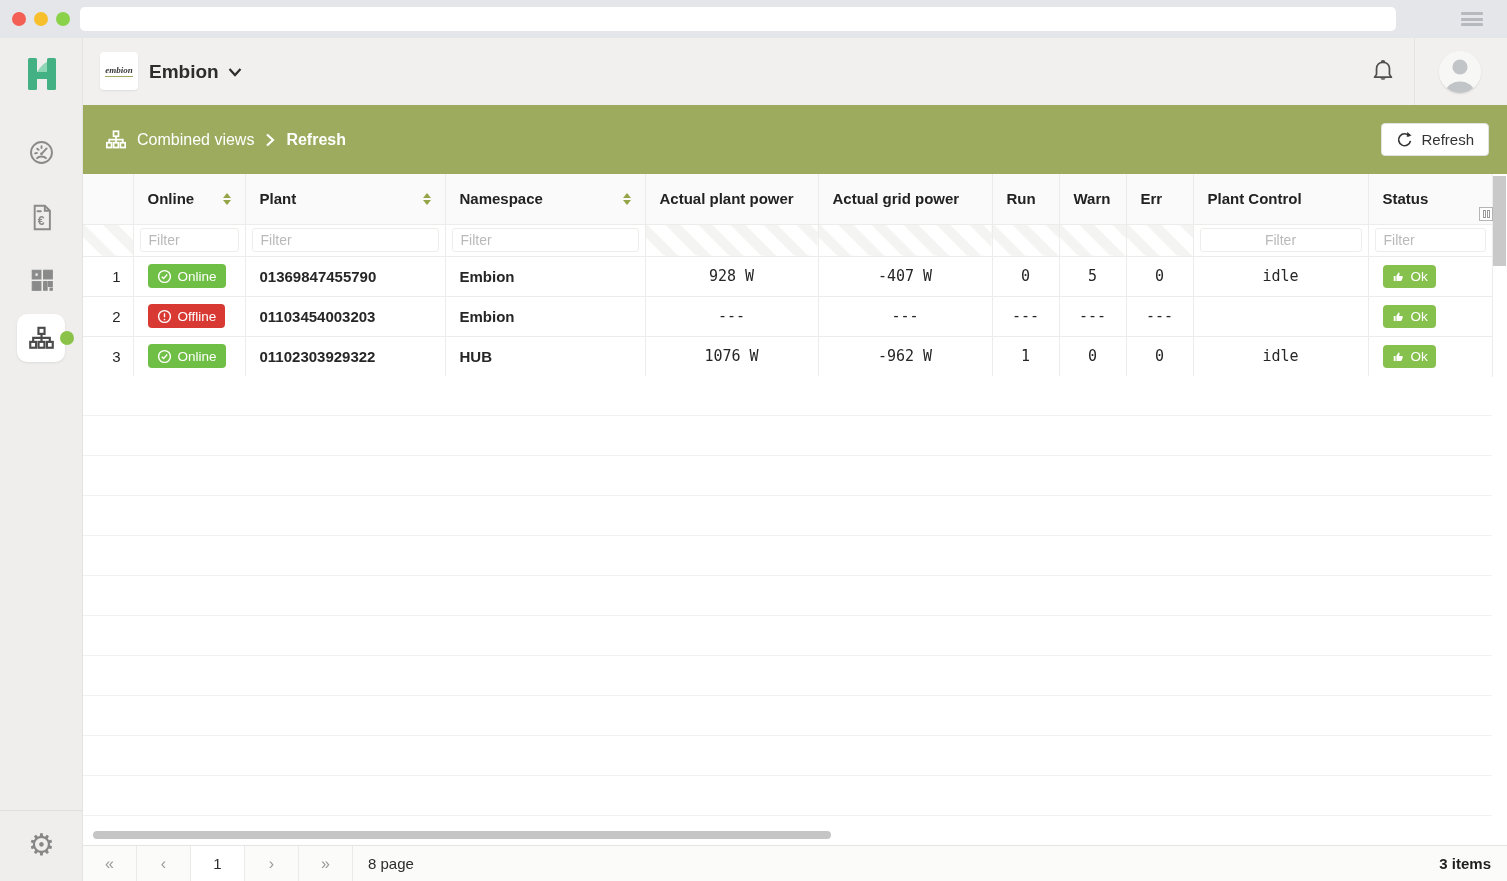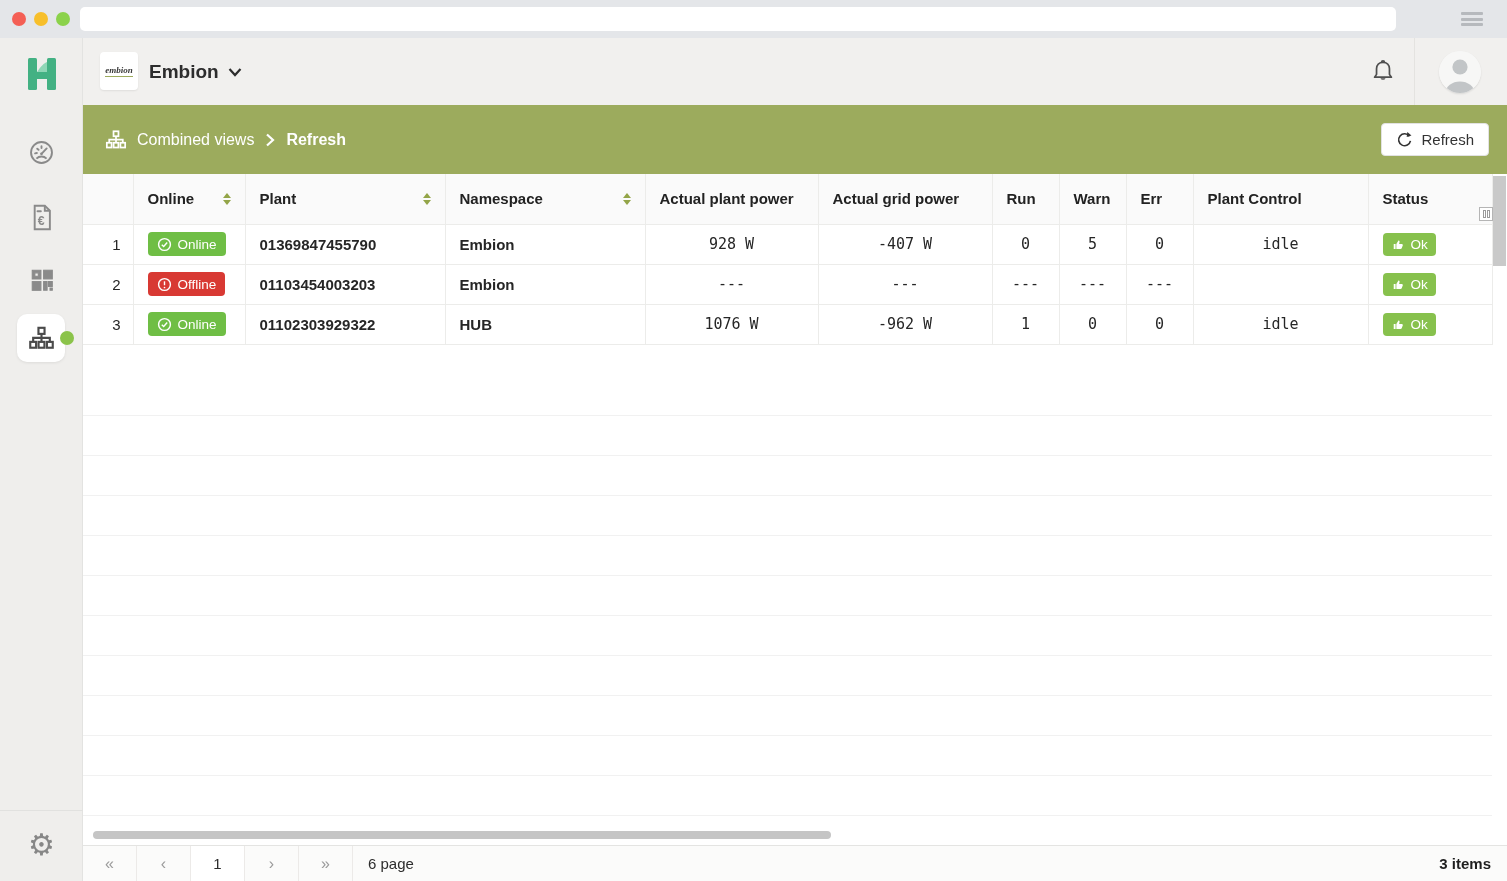--- a/index.html
+++ b/index.html
@@ -262,20 +262,33 @@
               </span>
             </th>
           <th class="c">Actual plant power</th>
           <th class="c">Actual grid power</th>
           <th class="c">Run</th>
           <th class="c">Warn</th>
           <th class="c">Err</th>
           <th class="c">Plant Control</th>
           <th>Status</th>
         </tr>
+        <tr class="frow">
+          <td class="hatch"></td>
+          <td><input class="flt" placeholder="Filter" style=""></td>
+          <td><input class="flt" placeholder="Filter" style=""></td>
+          <td><input class="flt" placeholder="Filter" style=""></td>
+          <td class="hatch"></td>
+          <td class="hatch"></td>
+          <td class="hatch"></td>
+          <td class="hatch"></td>
+          <td class="hatch"></td>
+          <td><input class="flt cen" placeholder="Filter" style=""></td>
+          <td><input class="flt" placeholder="Filter" style=""></td>
+        </tr>
       </thead>
       <tbody>
         <tr class="drow">
           <td class="rnum">1</td>
           <td><span class="badge online">
             <svg width="15" height="15" viewBox="0 0 16 16" fill="none" stroke="#fff" stroke-width="1.5">
                   <circle cx="8" cy="8" r="6.3"></circle>
                   <polyline points="5.1,8.3 7.1,10.2 10.9,5.9"></polyline>
                 </svg>
             <span>Online</span>
@@ -361,18 +374,18 @@
   <div class="hscroll">
     <div class="hthumb"></div>
   </div>
 
   <div class="pagination">
     <button class="pg-btn">«</button>
     <button class="pg-btn">‹</button>
     <button class="pg-btn page">1</button>
     <button class="pg-btn">›</button>
     <button class="pg-btn">»</button>
-    <div class="pg-label">6 page</div>
+    <div class="pg-label">8 page</div>
     <div class="pg-spacer"></div>
     <div class="pg-items">3 items</div>
   </div>
 
 </div>
 
 </body></html>

